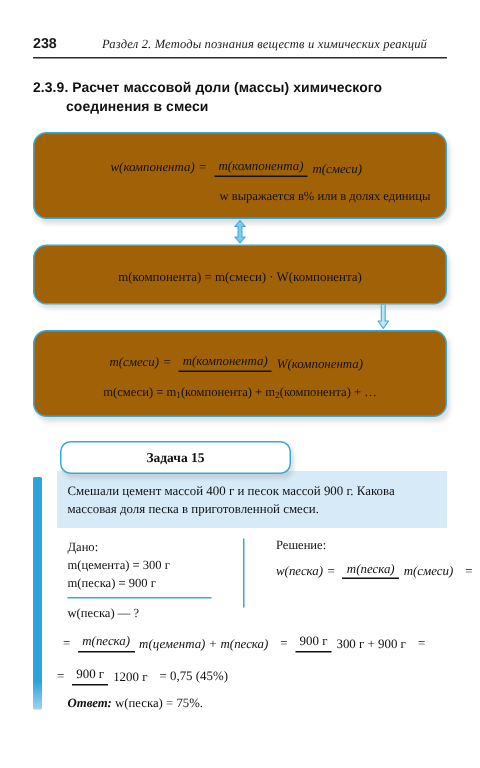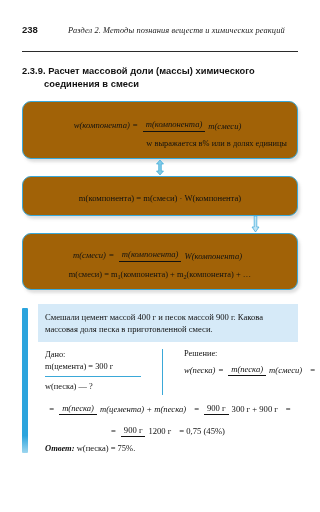--- a/index.html
+++ b/index.html
@@ -22,21 +22,21 @@
     padding: 0 22px;
     position: relative;
   }
 
   
   .header {
     display: flex;
     align-items: baseline;
     padding-top: 24px;
     border-bottom: 1.1px solid #2b2b2b;
-    padding-bottom: 16px;
+    padding-bottom: 3px;
   }
   .header-page-num {
     font-family: "Liberation Sans", sans-serif;
     font-size: 9.5px;
     font-weight: 700;
     color: #1a1a1a;
     width: 46px;
   }
   .header-title {
     font-family: "Liberation Serif", serif;
@@ -205,21 +205,21 @@
     height: 46px;
     flex: 0 0 auto;
   }
   .solution {
     flex: 1;
     font-family: "Liberation Serif", serif;
     font-size: 8.4px;
     color: #111;
   }
   .sol-label { margin-bottom: 7px; }
-  .sol-line { text-align: center; }
+  .sol-line { text-align: left; }
   .sol-line-2 { margin-top: 3px; padding-left: 4px; }
   .sol-line-3 { margin-top: 4px; }
   .answer {
     margin-top: 5px;
     padding-left: 7px;
     font-family: "Liberation Serif", serif;
     font-size: 8.5px;
     color: #111;
   }
   .answer .ans-word { font-style: italic; font-weight: 700; }
@@ -276,30 +276,32 @@
         <span class="frac">
           <span class="num it">m(компонента)</span>
           <span class="den it">W(компонента)</span>
         </span>
       </div>
       <div class="subline it"><span>m(смеси) = m</span><sub>1</sub><span>(компонента) + m</span><sub>2</sub><span>(компонента) + …</span></div>
     </div>
   </div>
 
   <div class="task">
+    <div class="task-tab">Задача 15</div>
 
     <div class="task-body">
       <div class="accent-bar"></div>
 
       <div class="problem">Смешали цемент массой 400 г и песок массой 900 г. Какова массовая доля песка в приготовленной смеси.</div>
 
       <div class="work">
         <div class="given">
           <div>Дано:</div>
           <div class="it">m(цемента) = 300 г</div>
+          <div class="it">m(песка) = 900 г</div>
           <div class="given-rule"></div>
           <div class="it">w(песка) — ?</div>
         </div>
 
         <div class="vrule"></div>
 
         <div class="solution">
           <div class="sol-label">Решение:</div>
           <div class="sol-line">
             <span class="math">

